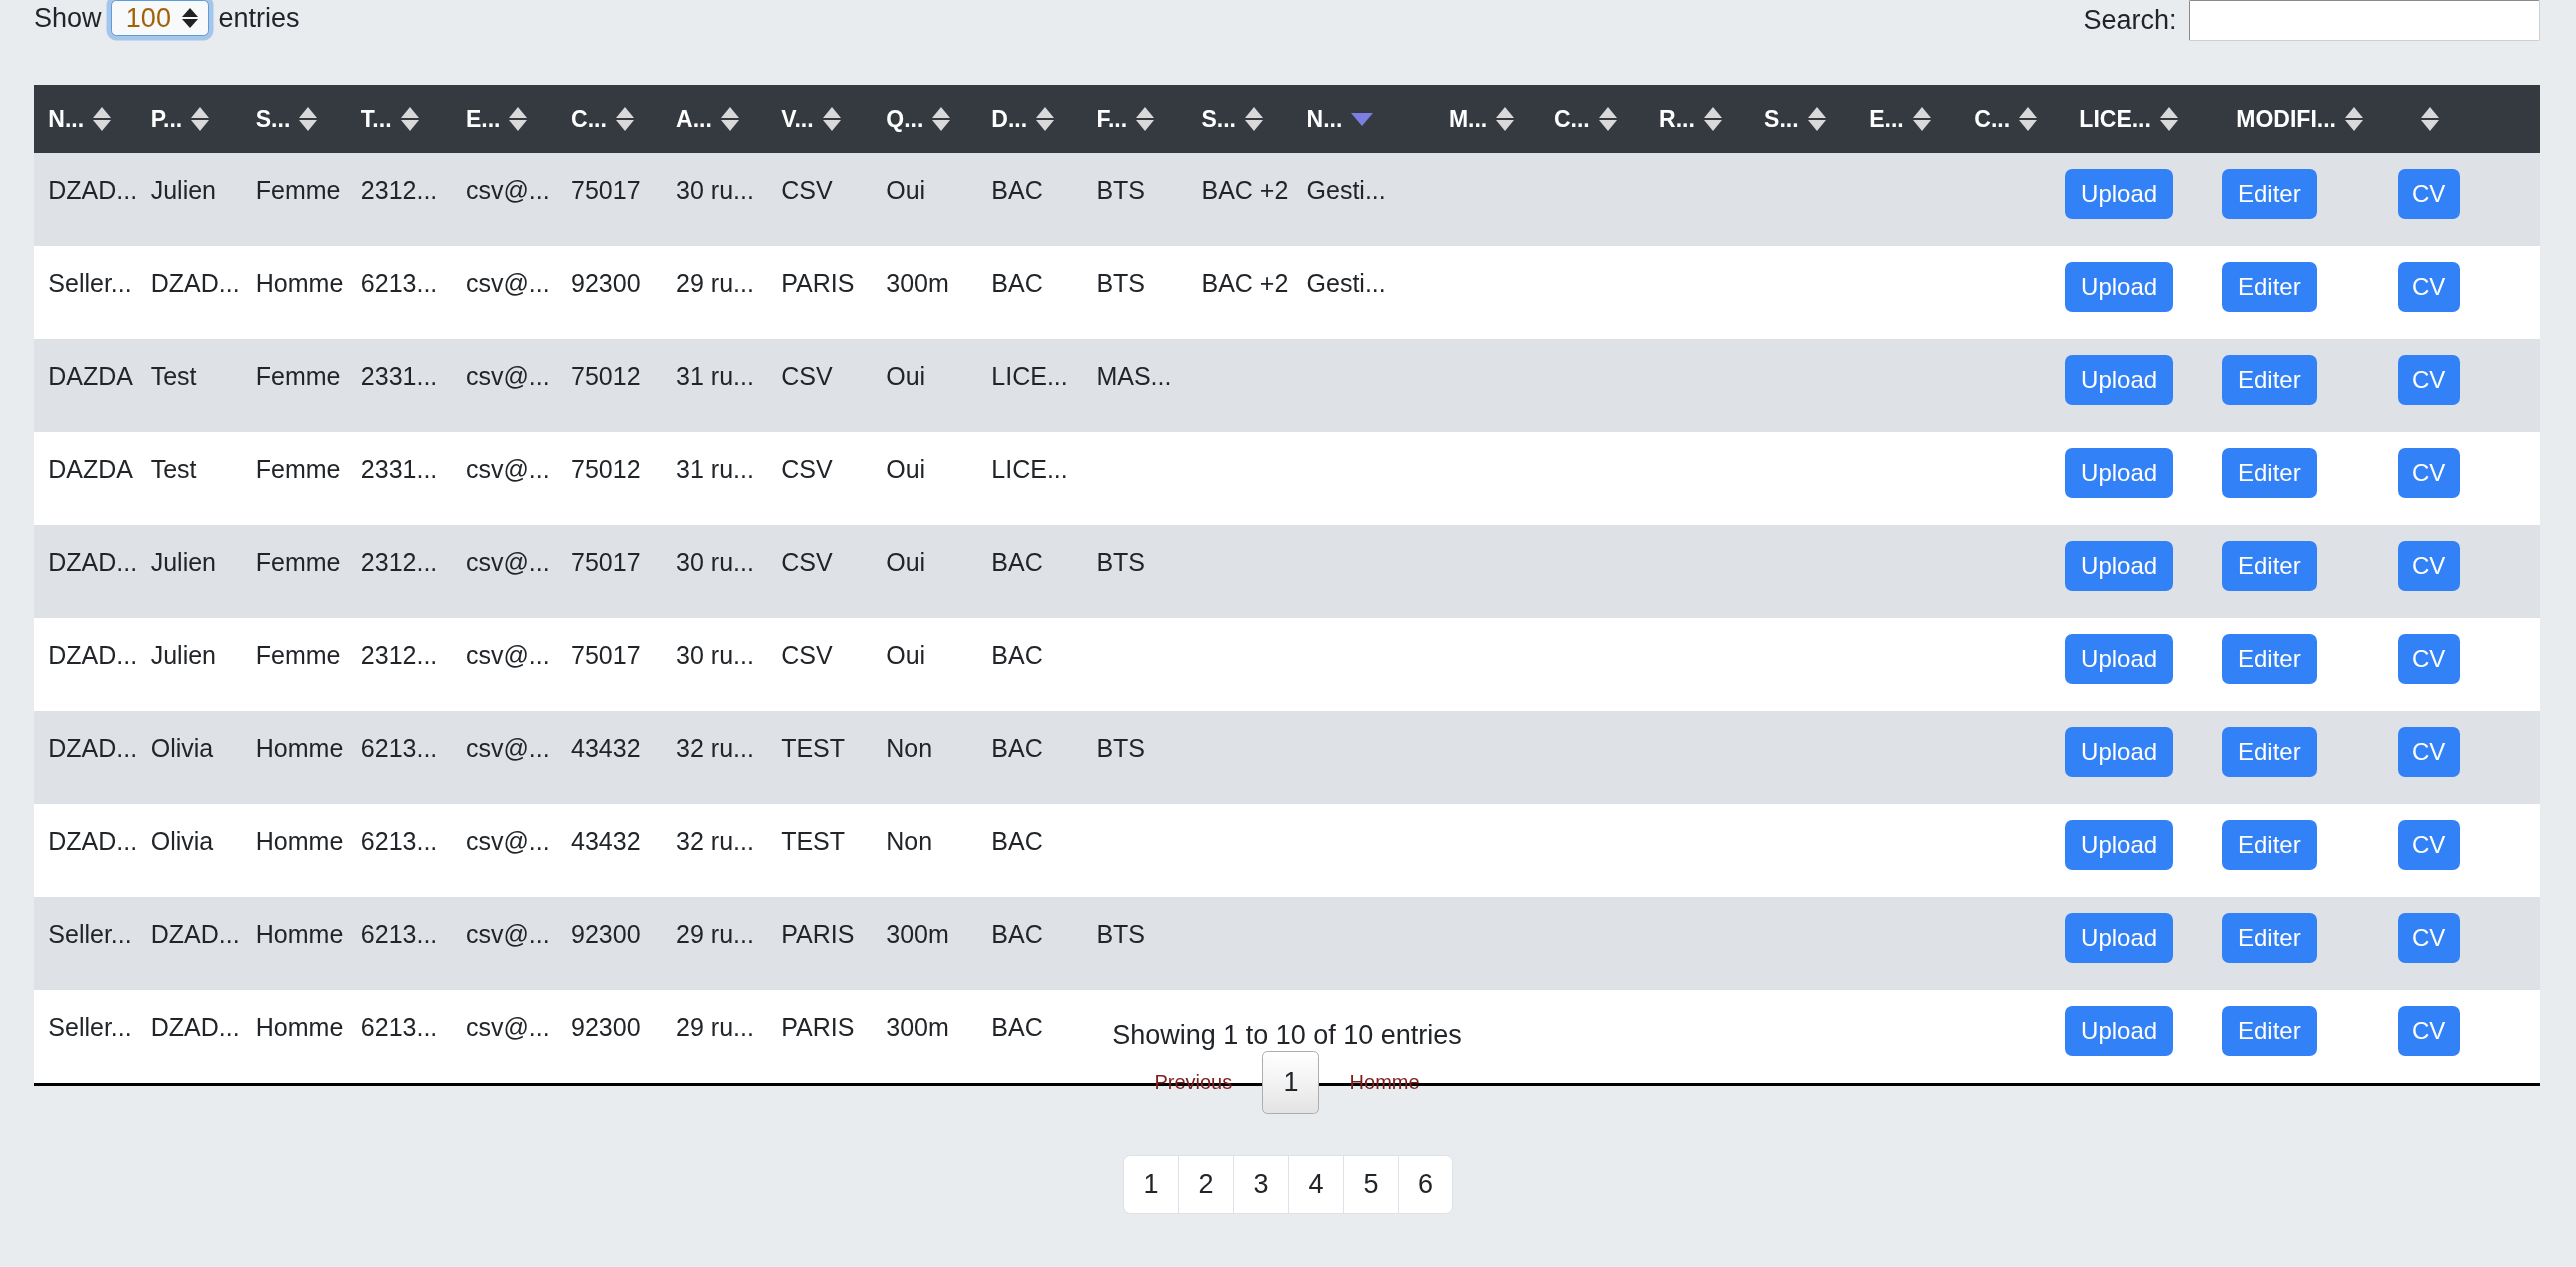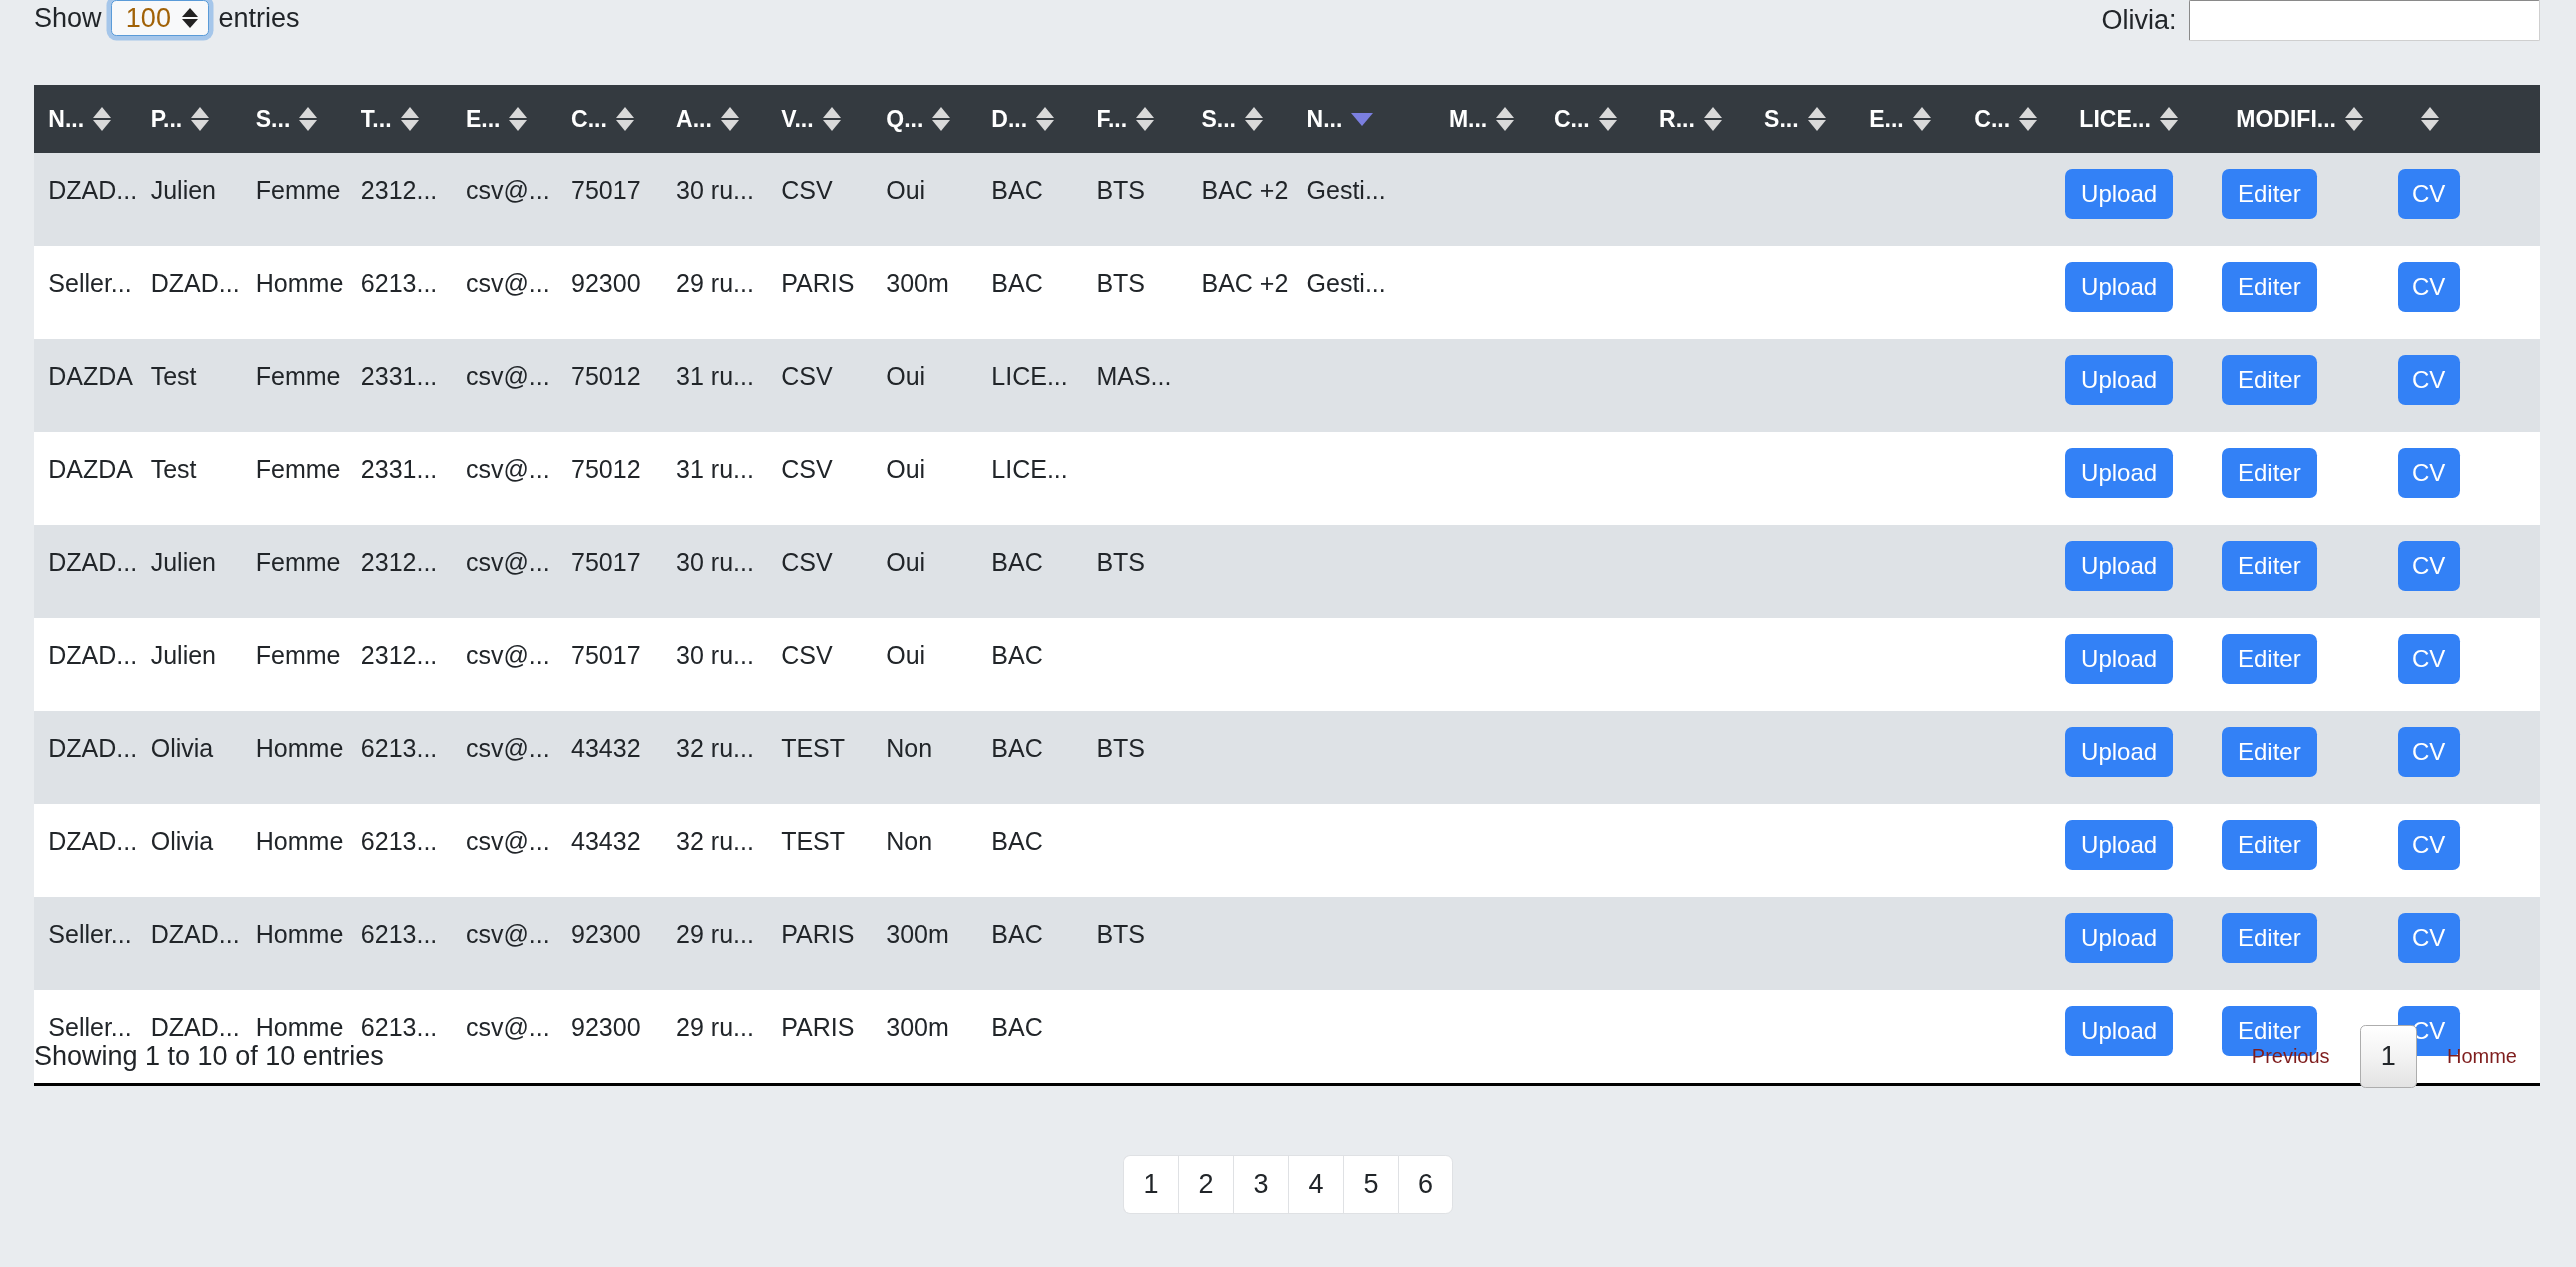--- a/index.html
+++ b/index.html
@@ -118,21 +118,21 @@
     height: 50px;
     padding: 12px 16px;
     cursor: pointer;
     white-space: nowrap;
   }
   .btn.cv { padding: 0 14.3px; }
 
   
   .bottom-bar {
     position: absolute; left: 34px; right: 36px; top: 1020px; height: 72px;
-    display: flex; align-items: center; justify-content: space-between;
+    display: flex; align-items: center;  flex-direction: column;
   }
   .info { font-size: 27px; color: #212529; }
   .paginate { display: flex; align-items: center; gap: 0; }
   .pg-link {
     font-size: 20px; color: #7f1d1d; padding: 0 23px; cursor: pointer;
     background: transparent; border: none; font-family: Liberation Sans, sans-serif;
   }
   .pg-num {
     font-size: 27px; color: #212529;
     background: linear-gradient(to bottom, #ffffff 0%, #f3f3f3 50%, #e3e3e3 100%);
@@ -174,21 +174,21 @@
         <span>100</span>
         <span class="spin">
           <i class="up"></i>
             <i class="down"></i>
         </span>
       </span>
       <span>entries</span>
     </div>
 
     <div class="search-control">
-      <span>Olivia:</span>
+      <span>Search:</span>
       <input class="search-input" type="text" placeholder="" style="">
     </div>
   </div>
 
   <div class="table-wrap">
     <table class="dt">
       <colgroup id="colgroup">
           <col style="width: 77px;">
           <col style="width: 79px;">
           <col style="width: 79px;">

